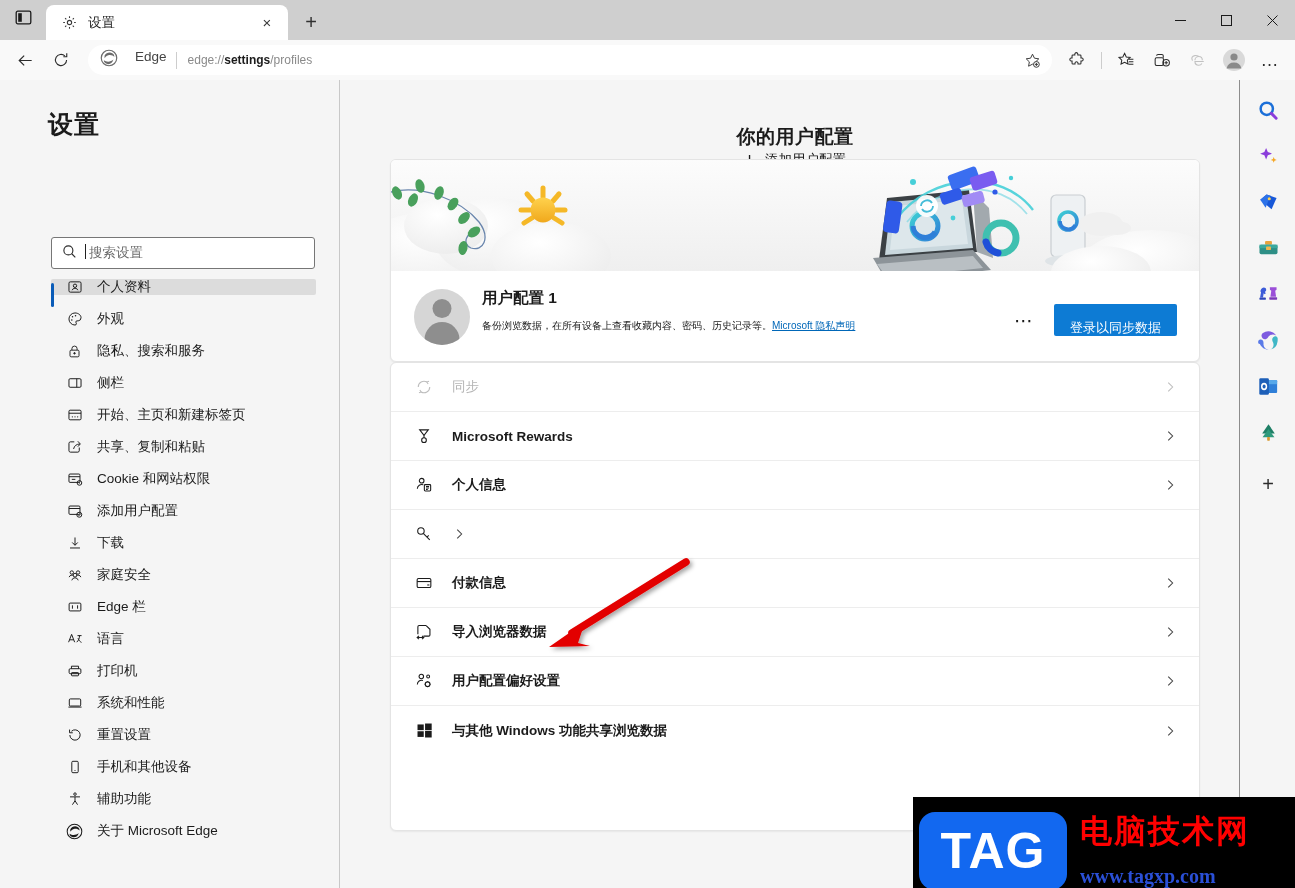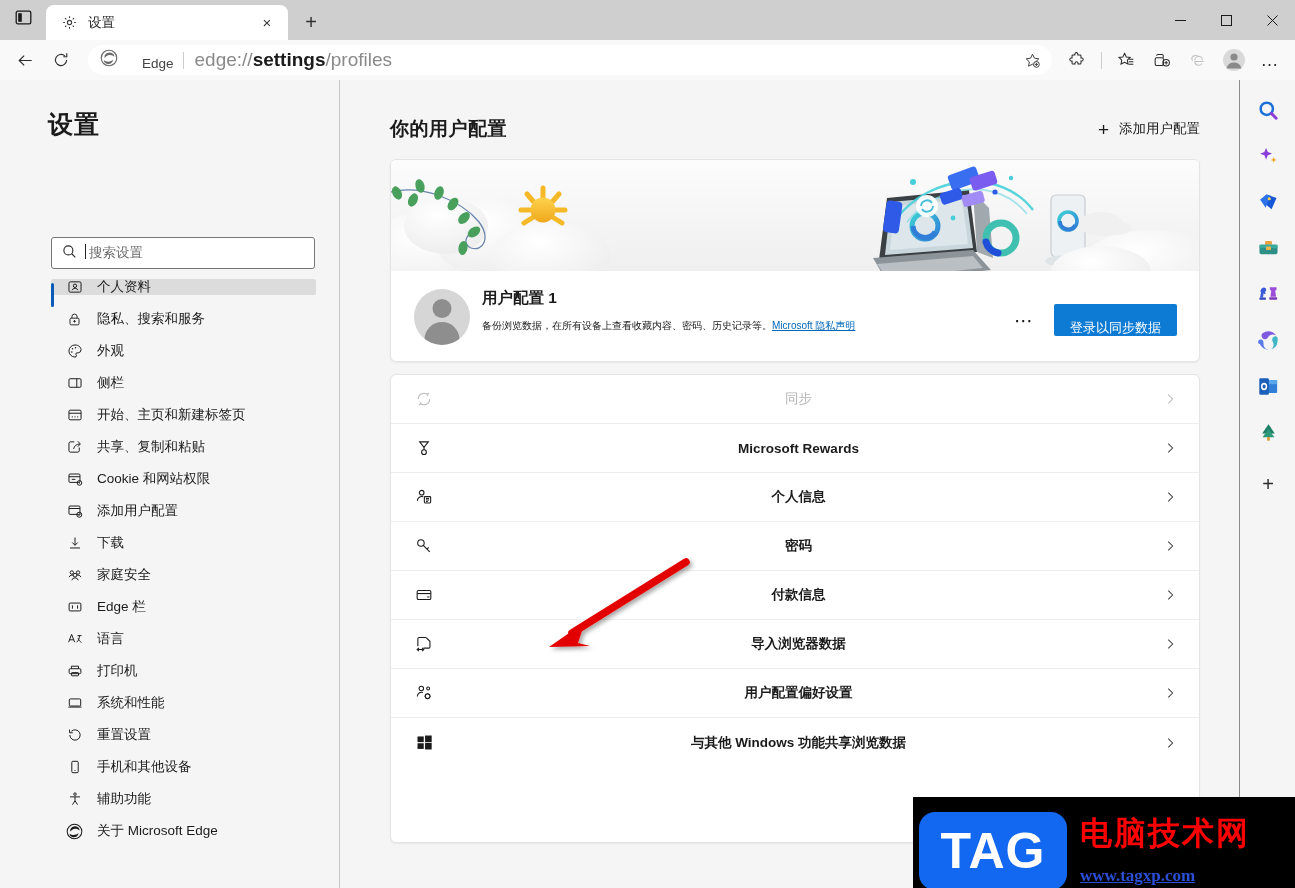--- a/index.html
+++ b/index.html
@@ -82,27 +82,27 @@
     flex: 1;
     height: 30px; margin: 0 6px 0 8px;
     background: #ffffff;
     border-radius: 15px;
     display: flex; align-items: center;
     padding: 0 6px 0 12px;
     gap: 9px;
     min-width: 0;
   }
   .omni-brand {
-    display: flex; align-items: flex-end; gap: 24px;
+    display: flex; align-items: flex-start; gap: 17px;
     flex: 0 0 auto;
   }
   .omni-brand-name { font-size: 13.5px; color: #444; }
   .omni-sep { width: 1px; height: 17px; background: #cdcdcd; flex: 0 0 1px; }
   .omni-url {
-    flex: 1; font-size: 19px; color: #8a8a8a;
+    flex: 1; font-size: 12px; color: #8a8a8a;
     white-space: nowrap; overflow: hidden;
     padding-left: 2px;
   }
   .omni-url b { color: #1b1b1b; font-weight: 600; }
   .omni-fav {
     width: 28px; height: 26px; flex: 0 0 28px;
     display: flex; align-items: center; justify-content: center;
     border-radius: 4px;
   }
   .tb-right { display: flex; align-items: center; gap: 2px; }
@@ -176,40 +176,40 @@
   }
 
   
   .content {
     position: absolute; left: 341px; top: 0;
     width: 899px; height: 808px;
     background: #f5f5f5;
     overflow: hidden;
   }
   .content-head {
-    position: absolute; left: 49px; top: 36px;
+    position: absolute; left: 49px; top: 44px;
     width: 810px;
-    display: flex; align-items: center; justify-content: space-between;
+    display: flex; align-items: center; justify-content: space-between; flex-direction: column;
   }
   .page-title { font-size: 19px; font-weight: bold; color: #1b1b1b; letter-spacing: .5px; }
   .add-profile { display: flex; align-items: center; gap: 10px; }
   .add-profile .plus { font-size: 19px; color: #1b1b1b; font-weight: 300; line-height: 1; }
   .add-profile .ap-label { font-size: 13.5px; color: #1b1b1b; }
 
   .card {
     position: absolute; left: 49px;
     width: 810px;
     background: #ffffff;
     border: 1px solid #e4e4e4;
     border-radius: 6px;
     box-shadow: 0 1px 2px rgba(0,0,0,.06);
     overflow: hidden;
   }
   .card.profile { top: 79px; height: 203px; }
-  .card.list { top: 294px; height: 469px; text-align: center; }
+  .card.list { top: 282px; height: 469px; }
 
   .banner {
     position: relative;
     height: 111px;
     background: linear-gradient(180deg,#fbfbfb 0%, #f1f1f1 100%);
     overflow: hidden;
   }
 
   .profile-body {
     display: flex; align-items: flex-start;
@@ -306,23 +306,23 @@
     letter-spacing: 1px;
     font-family: "Liberation Sans", sans-serif;
   }
   .wm-right { margin-left: 13px; }
   .wm-cn {
     color: #ff0000; font-size: 32px; font-weight: bold;
     letter-spacing: 2px; line-height: 1.1;
     font-family: "DejaVu Sans", sans-serif;
   }
   .wm-url {
-    color: #2a4fd6; font-size: 17px; font-weight: bold;
+    color: #2a4fd6; font-size: 20px; font-weight: bold;
     font-family: "Liberation Serif", serif;
-    line-height: 1.1; margin-top: 16px; text-decoration: underline;
+    line-height: 1.1; margin-top: 16px;
   }
 </style>
 </head>
 <body>
 
 <div id="app">
 
   <div class="titlebar">
     <div class="tab-strip-icon">
       <svg width="17" height="17" viewBox="0 0 17 17" fill="none" stroke="#1b1b1b" stroke-width="1.3">
@@ -461,39 +461,39 @@
               <rect x="2.2" y="3.2" width="13.6" height="11.6" rx="1.6"></rect>
               <circle cx="9" cy="7.6" r="1.9"></circle>
                 <path d="M5.8 12.6a3.4 3.4 0 0 1 6.4 0"></path>
             </svg>
           </span>
           <span class="nlabel">个人资料</span>
         </div>
 
         <div class="navitem">
           <span class="nicon">
+            <svg width="16" height="16" viewBox="0 0 18 18" fill="none" stroke="#1b1b1b" stroke-width="1.1">
+              <path d="M9 2.2A6.8 6.8 0 0 0 9 15.8c1 0 1.6-.6 1.6-1.4 0-.8-.7-1.2-.7-2 0-.8.6-1.3 1.4-1.3h1.3a3.6 3.6 0 0 0 3.2-3.6C15.8 4.7 12.8 2.2 9 2.2z"></path>
+              <circle cx="6.2" cy="6.6" r=".85" fill="#1b1b1b" stroke="none"></circle>
+              <circle cx="9.6" cy="5.3" r=".85" fill="#1b1b1b" stroke="none"></circle>
+              <circle cx="5.4" cy="10.2" r=".85" fill="#1b1b1b" stroke="none"></circle>
+            </svg>
+          </span>
+          <span class="nlabel">外观</span>
+        </div>
+
+        <div class="navitem">
+          <span class="nicon">
             <svg width="15" height="15" viewBox="0 0 18 18" fill="none" stroke="#1b1b1b" stroke-width="1.1">
               <rect x="3.6" y="7.4" width="10.8" height="8" rx="1.4"></rect>
               <path d="M5.9 7.4V5.6a3.1 3.1 0 0 1 6.2 0v1.8"></path>
                 <circle cx="9" cy="11.2" r=".9" fill="#1b1b1b"></circle>
             </svg>
           </span>
           <span class="nlabel">隐私、搜索和服务</span>
-        </div>
-
-        <div class="navitem">
-          <span class="nicon">
-            <svg width="16" height="16" viewBox="0 0 18 18" fill="none" stroke="#1b1b1b" stroke-width="1.1">
-              <path d="M9 2.2A6.8 6.8 0 0 0 9 15.8c1 0 1.6-.6 1.6-1.4 0-.8-.7-1.2-.7-2 0-.8.6-1.3 1.4-1.3h1.3a3.6 3.6 0 0 0 3.2-3.6C15.8 4.7 12.8 2.2 9 2.2z"></path>
-              <circle cx="6.2" cy="6.6" r=".85" fill="#1b1b1b" stroke="none"></circle>
-              <circle cx="9.6" cy="5.3" r=".85" fill="#1b1b1b" stroke="none"></circle>
-              <circle cx="5.4" cy="10.2" r=".85" fill="#1b1b1b" stroke="none"></circle>
-            </svg>
-          </span>
-          <span class="nlabel">外观</span>
         </div>
 
         <div class="navitem">
           <span class="nicon">
             <svg width="16" height="16" viewBox="0 0 18 18" fill="none" stroke="#1b1b1b" stroke-width="1.1">
               <rect x="2.2" y="4.2" width="13.6" height="9.6" rx="1.3"></rect>
                 <path d="M11 4.2v9.6"></path>
             </svg>
           </span>
           <span class="nlabel">侧栏</span>
@@ -833,21 +833,20 @@
         </div>
 
         <div class="row">
           <span class="ricon">
             <svg width="18" height="18" viewBox="0 0 20 20" fill="none" stroke="currentColor" stroke-width="1.2">
               <circle cx="6.6" cy="6.6" r="3.6"></circle>
                 <path d="M9.2 9.2 16.4 16.4"></path>
                 <path d="M13.4 13.4l1.8-1.8"></path>
             </svg>
           </span>
-          <span class="rlabel">密码</span>
           <span class="rchev">
             <svg width="14" height="14" viewBox="0 0 16 16" fill="none" stroke="currentColor" stroke-width="1.2">
                 <path d="M6 3l5 5-5 5"></path>
               </svg>
           </span>
         </div>
 
         <div class="row">
           <span class="ricon">
             <svg width="18" height="18" viewBox="0 0 20 20" fill="none" stroke="currentColor" stroke-width="1.2">

